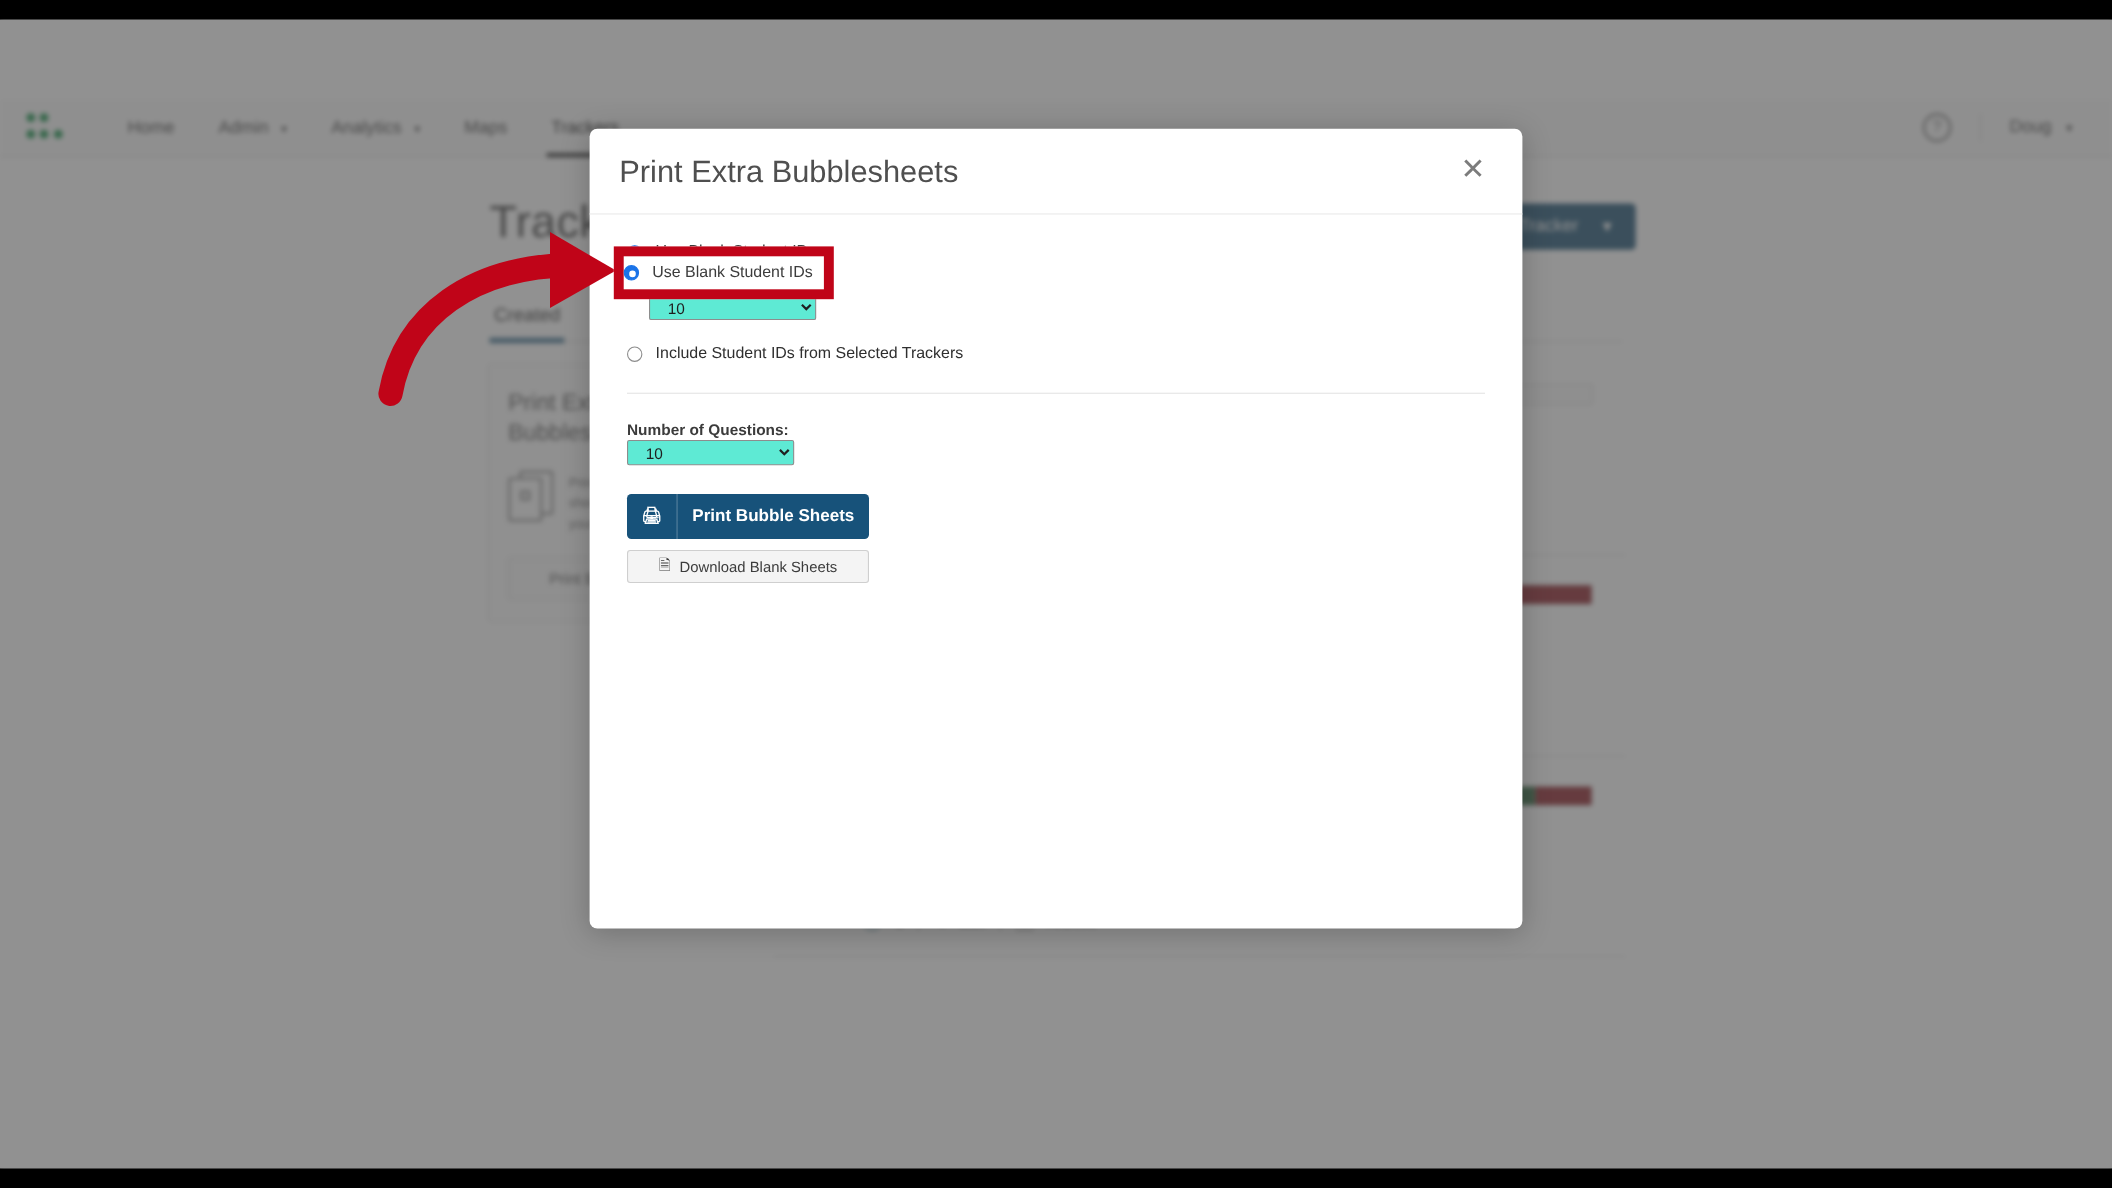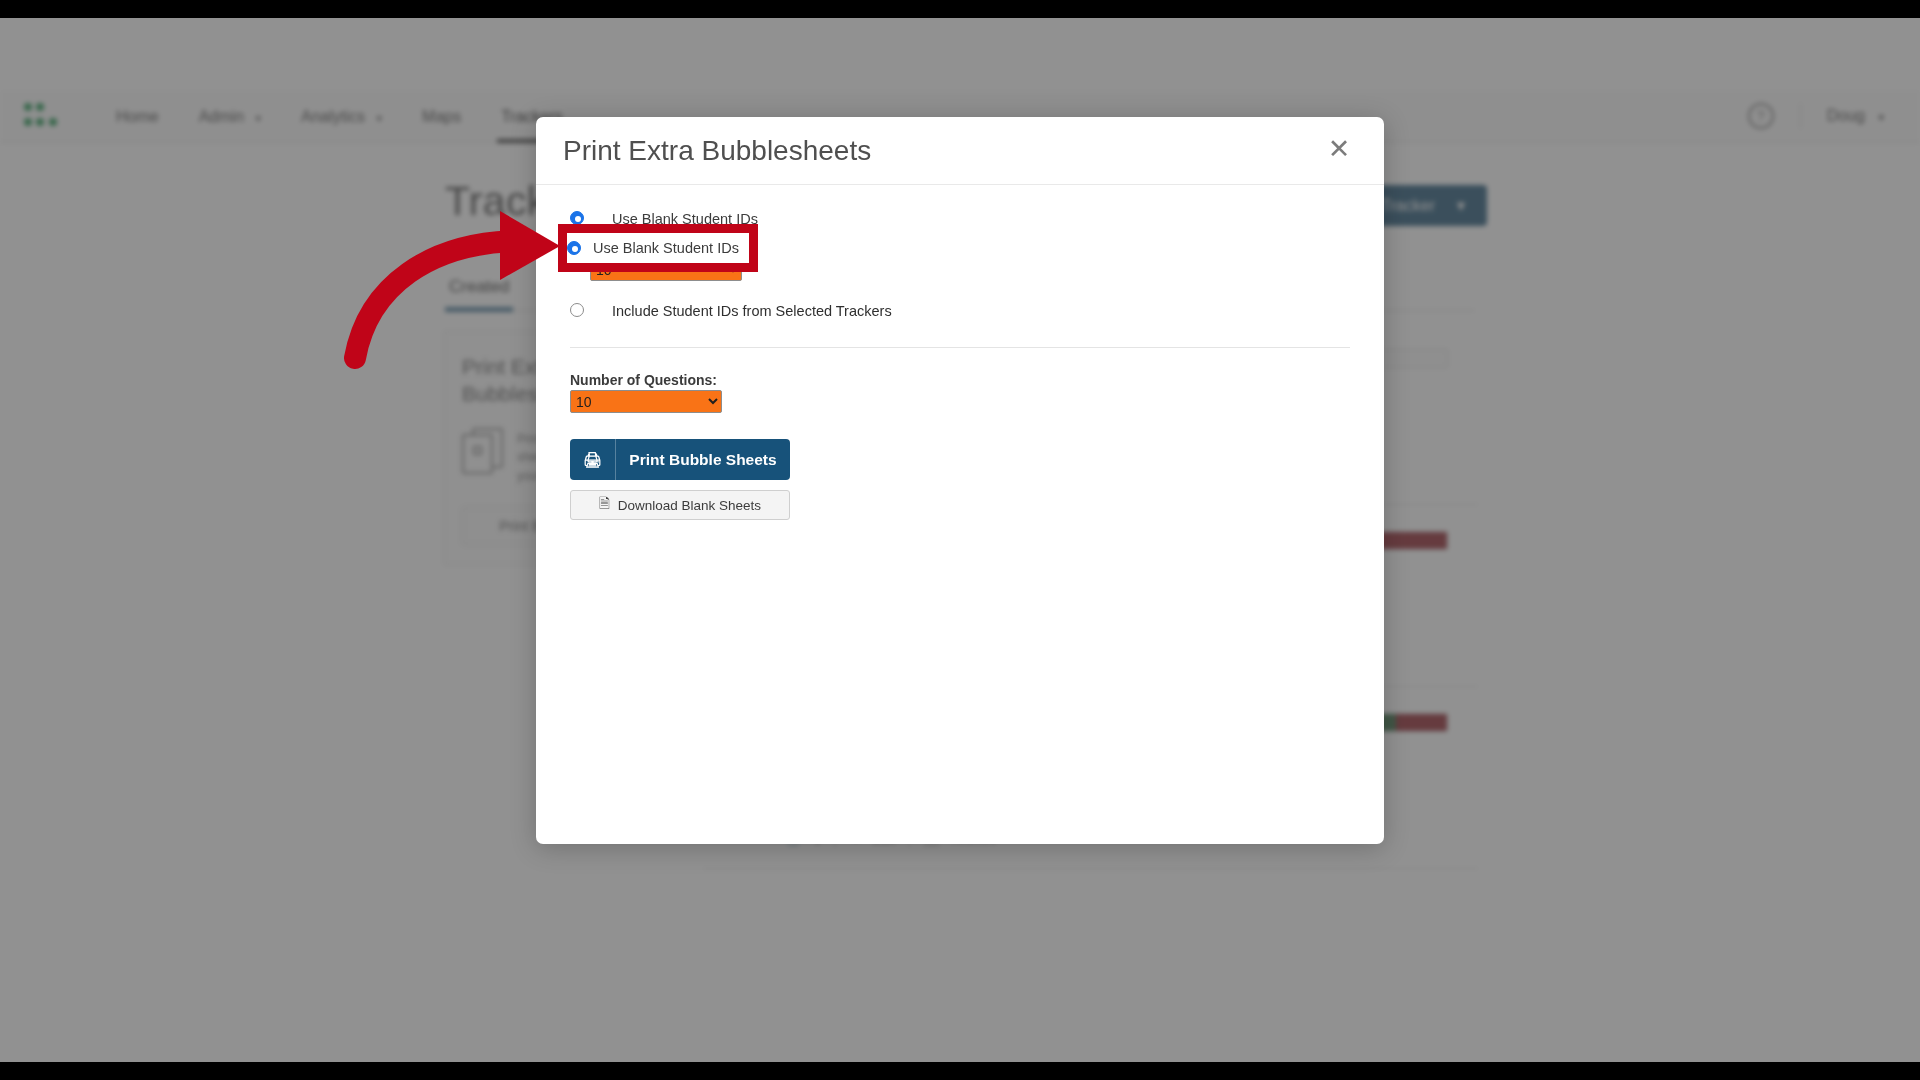--- a/index.html
+++ b/index.html
@@ -294,21 +294,21 @@
     position: absolute;
     left: 536px; top: 99px;
     width: 848px;
     height: 727px;
     background: #ffffff;
     border-radius: 7px;
     box-shadow: 0 4px 26px rgba(0,0,0,.22);
     z-index: 50;
   }
   .modal-header {
-    height: 68px;
+    height: 78px;
     border-bottom: 1px solid #e9e9e9;
     display: flex;
     align-items: center;
     padding: 0 30px 0 27px;
   }
   .modal-title {
     font-size: 28px;
     color: #4f4f4f;
     font-weight: 400;
   }
@@ -317,21 +317,21 @@
     width: 30px; height: 30px;
     font-size: 27px;
     line-height: 27px;
     color: #7c7c7c;
     text-align: center;
     cursor: pointer;
     font-weight: 300;
   }
   .modal-body { padding: 26px 34px 0 34px; }
 
-  .opt-row { display: flex; align-items: flex-start; gap: 28px; }
+  .opt-row { display: flex; align-items: flex-end; gap: 12px; }
   .radio {
     width: 14px; height: 14px;
     border-radius: 50%;
     border: 1px solid #8c8c8c;
     background: #fff;
     flex: 0 0 14px;
     position: relative;
     cursor: pointer;
   }
   .radio.checked { border-color: #1a73e8; background: #1a73e8; }
@@ -351,24 +351,24 @@
     color: #3b3b3b;
     font-weight: 700;
     margin: 13px 0 2px 20px;
   }
   .field-label.nq { margin-left: 0; }
 
   select.styled {
     font-family: "Liberation Sans", sans-serif;
     font-size: 14px;
     color: #1f1f1f;
-    background: #f97316;
+    background: #5eead4;
     border: 1px solid #8d8d8d;
     border-radius: 2px;
-    padding: 2px 1px;
+    padding: 2px 12px;
     height: 23px;
     cursor: pointer;
   }
   select.len { width: 152px; margin-left: 20px; }
   select.nq  { width: 152px; }
 
   .hr-sep {
     border: 0;
     border-top: 1px solid #e4e4e4;
     margin: 28px 0 24px 0;

